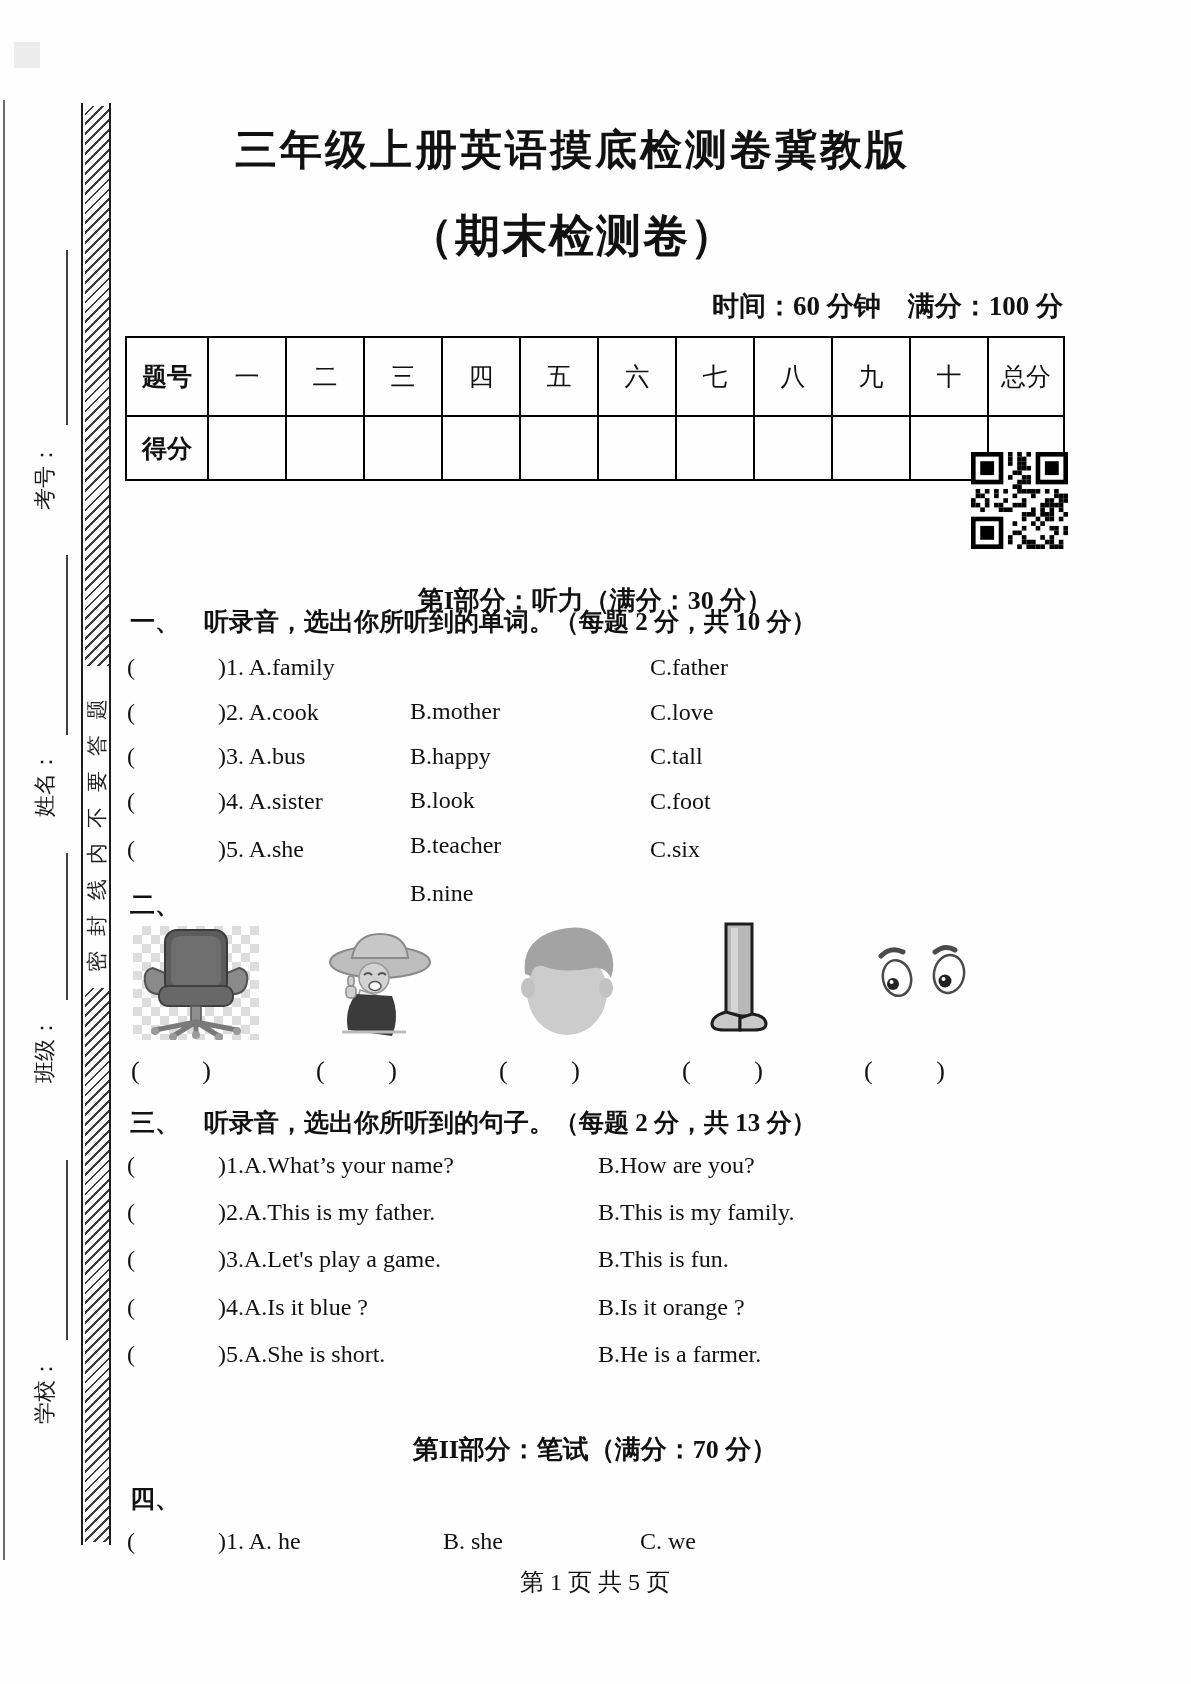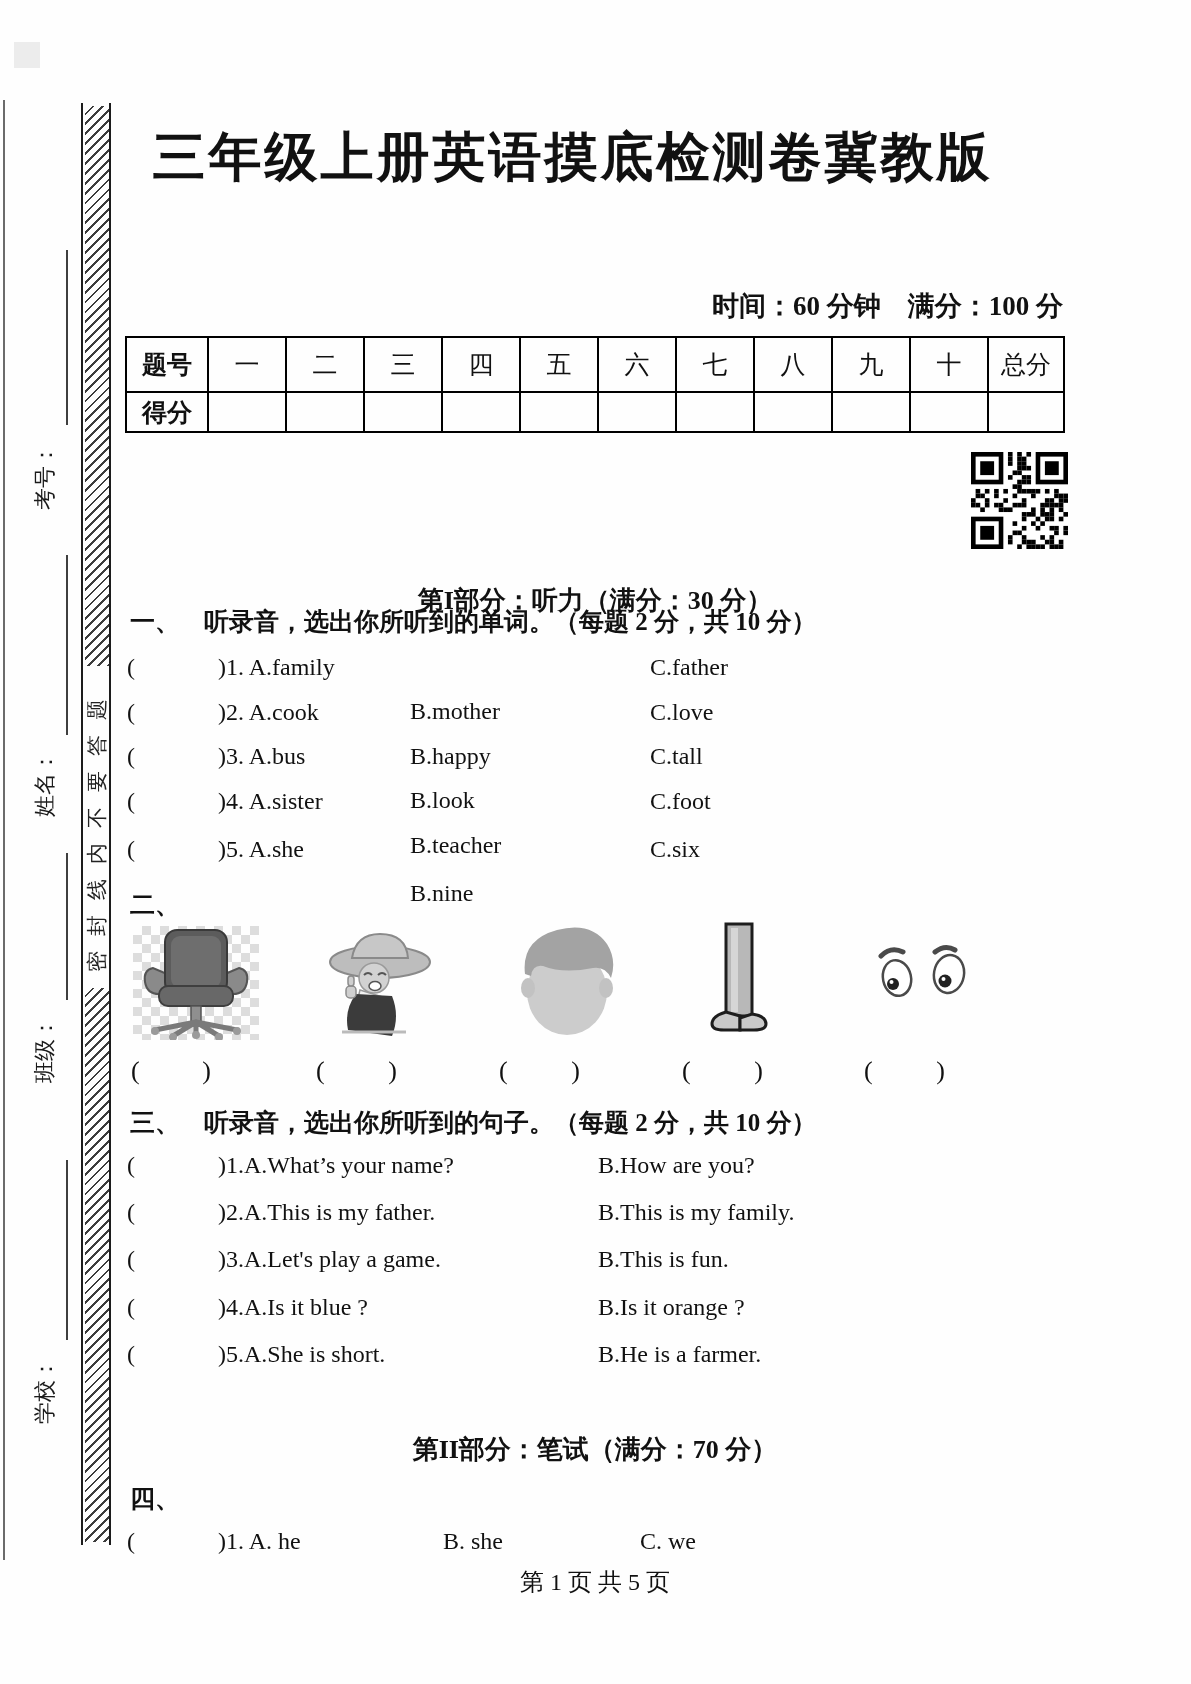--- a/index.html
+++ b/index.html
@@ -13,37 +13,37 @@
   .hatch{left:85px;width:24px;background:
      repeating-linear-gradient(135deg,rgba(0,0,0,0) 0 5px,#3c3c3c 5px 7px);}
   .seal-text{left:-65px;top:816px;width:320px;height:24px;transform:rotate(-90deg);
      font-size:21px;letter-spacing:15px;text-align:center;color:#222;white-space:pre;}
   .vlabel{left:-18px;width:120px;height:24px;transform:rotate(-90deg);
      text-align:center;font-size:22px;color:#1a1a1a;white-space:pre;}
   .vblank{left:66px;width:2px;background:#3f3f3f;}
   
   .cblock{left:0;width:1145px;text-align:center;}
   .cblock2{left:0;width:1190px;text-align:center;}
-  .title{top:122px;font-size:53px;font-weight:700;letter-spacing:3px;}
+  .title{top:122px;font-size:42px;font-weight:700;letter-spacing:3px;}
   .subtitle{top:206px;font-size:45px;font-weight:700;letter-spacing:2px;}
   .meta{top:288px;right:128px;font-size:27px;font-weight:700;white-space:pre;text-align:center;}
   .part-head{font-size:26px;font-weight:700;}
   .sec-head{left:0;width:1100px;height:30px;font-size:25px;font-weight:700;}
   .sec-no{position:absolute;left:130px;white-space:pre;}
   .sec-title{position:absolute;left:204px;white-space:pre;}
   .qrow{left:0;width:1100px;height:30px;font-size:24px;}
   .qrow span{position:absolute;white-space:pre;}
   .op{left:127px;} .lab{left:218px;} .colb1{left:410px;margin-top:44px;} .colc1{left:650px;}
   .colb3{left:598px;} .colb4{left:443px;} .colc4{left:640px;}
   .ppair{top:1056px;height:32px;font-size:26px;}
   .ppair .pc{position:absolute;right:0;}
   .footer{top:1566px;font-size:24px;white-space:pre;}
   
   table.score{left:125px;top:336px;width:938px;border-collapse:collapse;table-layout:fixed;position:absolute;}
-  table.score td{border:2px solid #000;text-align:center;font-size:25px;padding:0;}
+  table.score td{border:2px solid #000;text-align:center;font-size:25px;padding:12px;}
   table.score tr.hd td{height:53px;}
   table.score tr.sc td{height:38px;}
   td.bold{font-weight:700;}
   
   .img-box{position:absolute;}
   .checker{background-image:
      linear-gradient(45deg,#ddd 25%,transparent 25%,transparent 75%,#ddd 75%),
      linear-gradient(45deg,#ddd 25%,transparent 25%,transparent 75%,#ddd 75%);
      background-size:18px 18px;background-position:0 0,9px 9px;}
   #qr{left:971px;top:452px;width:96px;height:100px;}
@@ -66,20 +66,21 @@
   <div class="abs vlabel" style="top:772px;">姓名：</div>
   <div class="abs vlabel" style="top:1038px;">班级：</div>
   <div class="abs vlabel" style="top:1379px;">学校：</div>
 
   <div class="abs vblank" style="top:250px;height:175px;"></div>
   <div class="abs vblank" style="top:555px;height:180px;"></div>
   <div class="abs vblank" style="top:853px;height:147px;"></div>
   <div class="abs vblank" style="top:1160px;height:180px;"></div>
 
   <div class="abs cblock title">三年级上册英语摸底检测卷冀教版</div>
+  <div class="abs cblock subtitle">（期末检测卷）</div>
   <div class="abs meta">时间：60 分钟　满分：100 分</div>
 
   <table class="score">
     <colgroup>
       <col style="width:82px;">
         <col style="width:78px;">
         <col style="width:78px;">
         <col style="width:78px;">
       <col style="width:78px;">
         <col style="width:78px;">
@@ -368,21 +369,21 @@
     <span>(</span>
     <span class="pc">)</span>
   </div>
   <div class="abs ppair" style="left:864px;width:81px;">
     <span>(</span>
     <span class="pc">)</span>
   </div>
 
   <div class="abs sec-head" style="top:1106px;">
     <span class="sec-no">三、</span>
-    <span class="sec-title">听录音，选出你所听到的句子。（每题 2 分，共 10 分）</span>
+    <span class="sec-title">听录音，选出你所听到的句子。（每题 2 分，共 13 分）</span>
   </div>
   <div class="abs qrow" style="top:1152px;">
     <span class="op">(</span>
     <span class="lab">)1.A.What’s your name?</span>
     <span class="colb3">B.How are you?</span>
   </div>
   <div class="abs qrow" style="top:1199px;">
     <span class="op">(</span>
     <span class="lab">)2.A.This is my father.</span>
     <span class="colb3">B.This is my family.</span>

